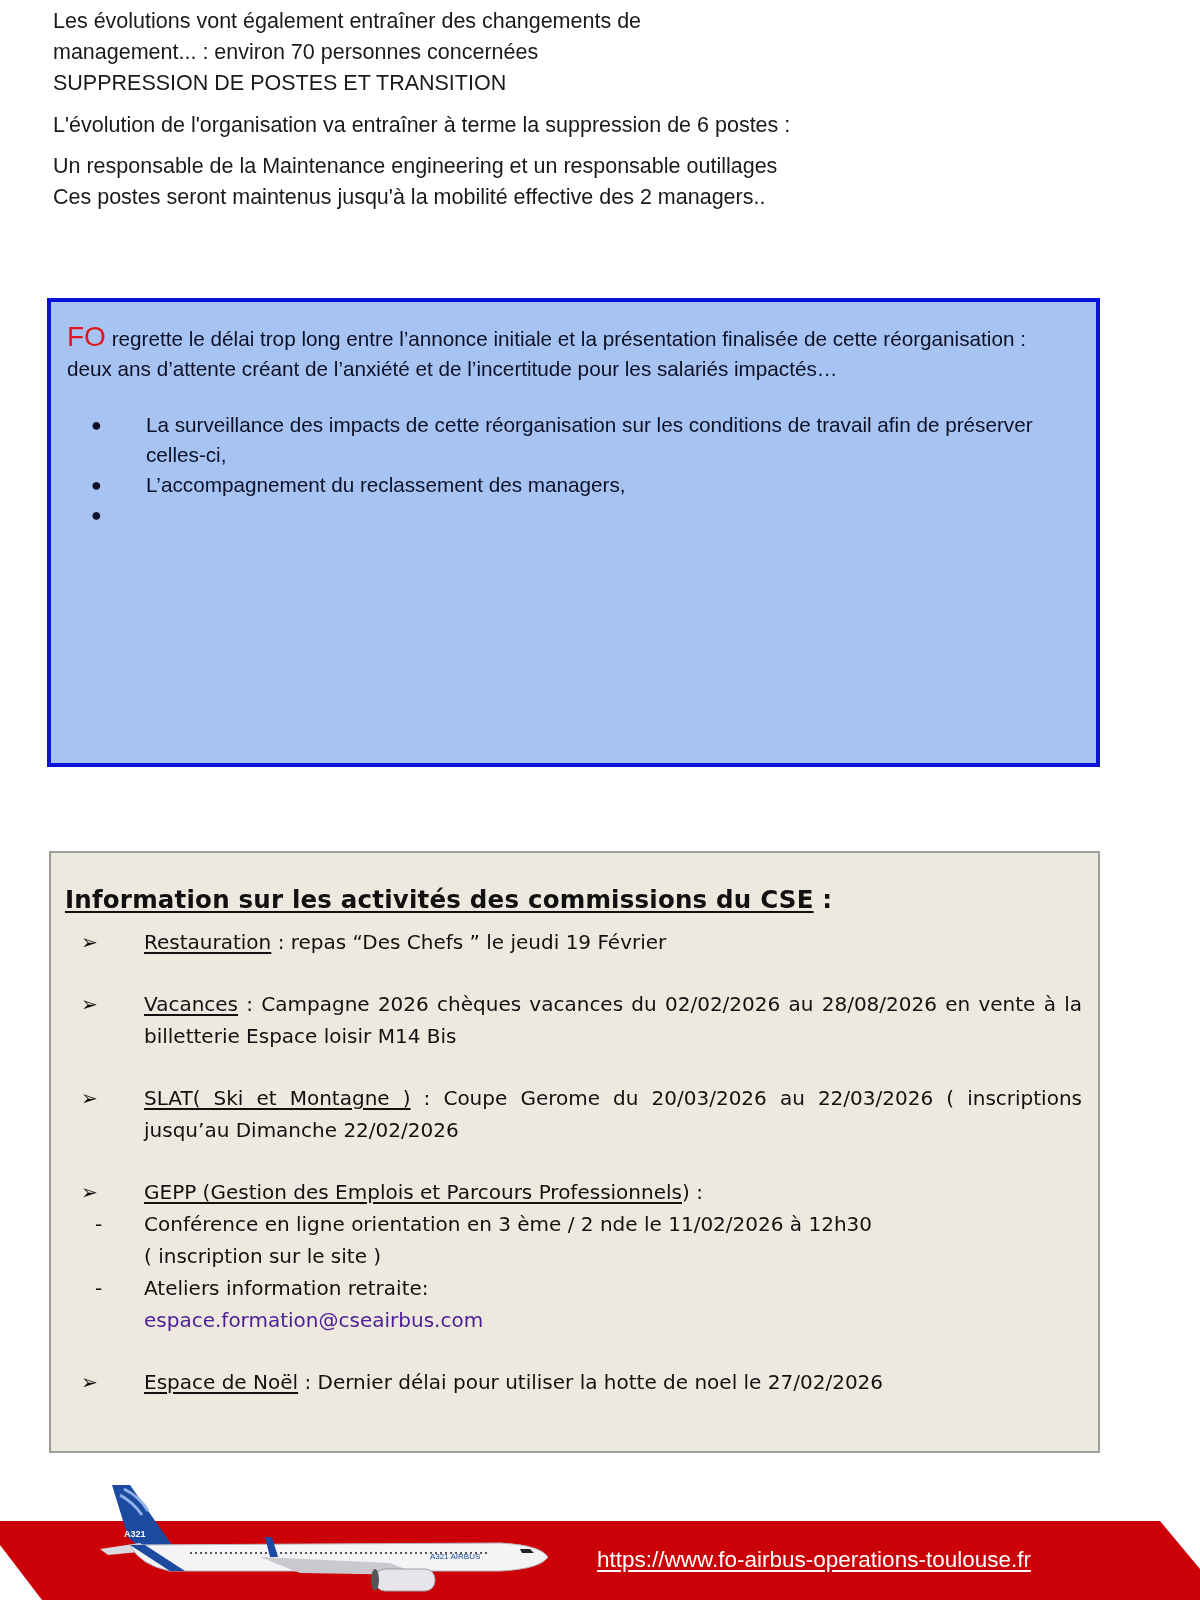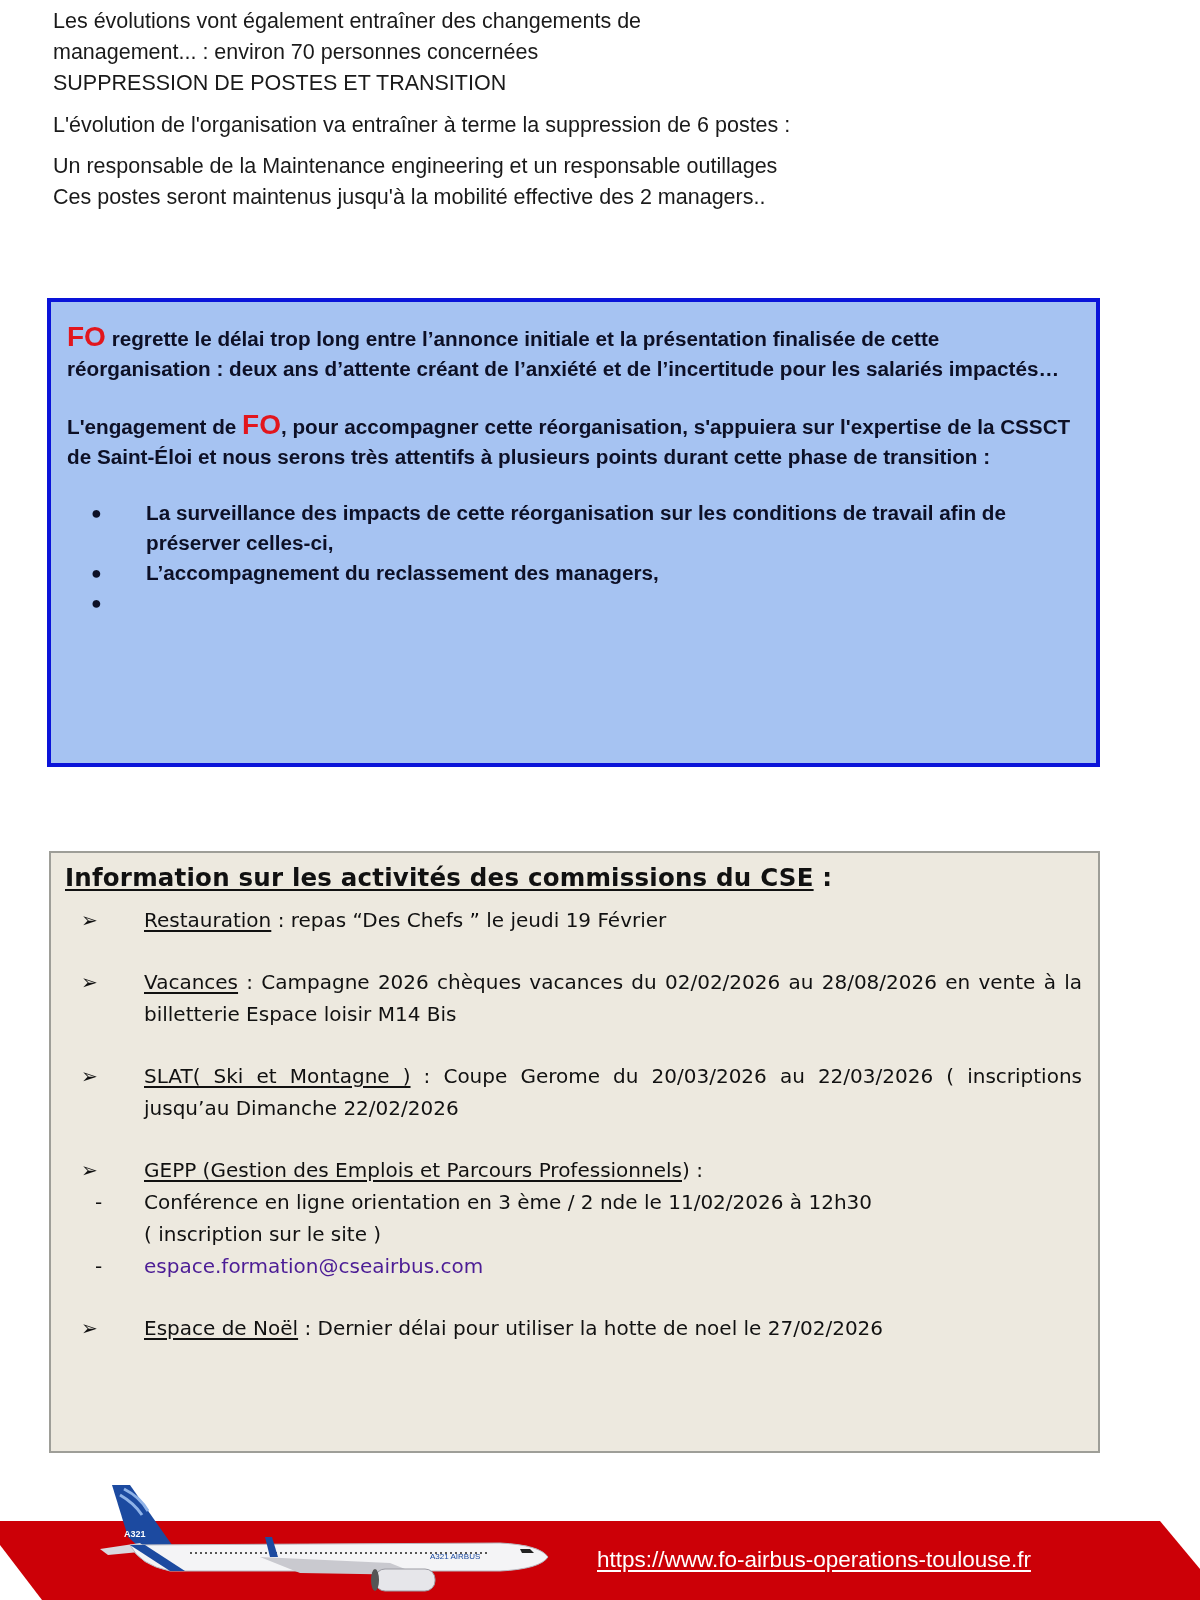--- a/index.html
+++ b/index.html
@@ -10,33 +10,33 @@
     }
     .intro { position: absolute; left: 53px; top: 6px; width: 1100px; font-size: 21.5px; line-height: 1.45; color: #1a1a1a; }
     .intro p { margin: 0; }
     .intro .gap { margin-top: 10px; }
     .intro .gap2 { margin-top: 10px; }
 
     .fo-box {
       position: absolute; left: 47px; top: 298px; width: 1053px; height: 469px;
       background: #a6c3f2; border: 4px solid #0a14d9; box-sizing: border-box;
       padding: 20px 22px 0 16px;
-      font-weight: bold; font-size: 20.7px; line-height: 30px; color: #0d1026;
+      font-weight: normal; font-size: 20.7px; line-height: 30px; color: #0d1026;
     }
     .fo-box p { margin: 0; }
     .fo-box p + p { margin-top: 26px; }
     .fo { color: #e2161d; font-size: 28px; }
     .fo-list { list-style: none; margin: 26px 0 0 0; padding: 0; }
     .fo-list li { position: relative; padding-left: 79px; }
     .fo-list li .bullet { position: absolute; left: 24px; top: 0; font-size: 18px; }
 
     .cse-box {
       position: absolute; left: 49px; top: 851px; width: 1051px; height: 602px;
       background: #ede9df; border: 2px solid #9e9e98; box-sizing: border-box;
-      padding: 10px 16px 0 14px;
+      padding: 32px 16px 0 14px;
       font-family: "DejaVu Sans", sans-serif; font-size: 20px; color: #111;
     }
     .cse-title { font-size: 24.5px; font-weight: bold; letter-spacing: 0.2px; margin: 0 0 12px 0; }
     .cse-title u { text-decoration: underline; text-underline-offset: 3px; }
     .cse-item { position: relative; padding-left: 79px; line-height: 32px; text-align: justify; }
     .cse-item .arrow { position: absolute; left: 16px; top: 0; font-size: 20px; }
     .cse-item .dash { position: absolute; left: 30px; top: 0; }
     .cse-item u { text-underline-offset: 3px; }
     .spacer { height: 30px; }
     .email { color: #4c1d95; }
@@ -57,21 +57,20 @@
   <p>Les évolutions vont également entraîner des changements de</p>
   <p>management... : environ 70 personnes concernées</p>
   <p>SUPPRESSION DE POSTES ET TRANSITION</p>
   <p class="gap">L'évolution de l'organisation va entraîner à terme la suppression de 6 postes :</p>
   <p class="gap2">Un responsable de la  Maintenance engineering et un responsable outillages</p>
   <p>Ces postes seront maintenus jusqu'à la mobilité effective des 2 managers..</p>
 </div>
 
 <div class="fo-box">
   <p><span class="fo">FO</span><span> regrette le délai trop long entre l’annonce initiale et la présentation finalisée de cette réorganisation : deux ans d’attente créant de l’anxiété et de l’incertitude pour les salariés impactés…</span></p>
-  <p><span>L'engagement de </span><span class="fo">FO</span><span>, pour accompagner cette réorganisation, s'appuiera sur l'expertise de la CSSCT de Saint-Éloi et nous serons très attentifs à plusieurs points durant cette phase de transition :</span></p>
   <ul class="fo-list">
     <li><span class="bullet">●</span><span>La surveillance des impacts de cette réorganisation sur les conditions de travail afin de préserver celles-ci,</span></li>
     <li><span class="bullet">●</span><span>L’accompagnement du reclassement des managers,</span></li>
     <li><span class="bullet">●</span></li>
   </ul>
 </div>
 
 <div class="cse-box">
   <div class="cse-title"><u>Information sur les activités des commissions du CSE</u><span> :</span></div>
 
@@ -94,20 +93,21 @@
     <span class="arrow">➢</span>
     <u>GEPP (Gestion des Emplois et Parcours Professionnels</u><span>) :</span>
   </div>
   <div class="cse-item">
     <span class="dash">-</span>
     <div>Conférence en ligne orientation en 3 ème / 2 nde le 11/02/2026 à 12h30</div>
     <div>( inscription  sur le site )</div>
   </div>
   <div class="cse-item">
     <span class="dash">-</span>
+    <div>Ateliers information retraite:</div>
     <div><a class="email">espace.formation@cseairbus.com</a></div>
   </div>
   <div class="spacer"></div>
   <div class="cse-item">
     <span class="arrow">➢</span>
     <u>Espace de Noël</u><span> : Dernier délai pour utiliser la hotte de noel le 27/02/2026</span>
   </div>
 </div>
 
 <div class="footer">

